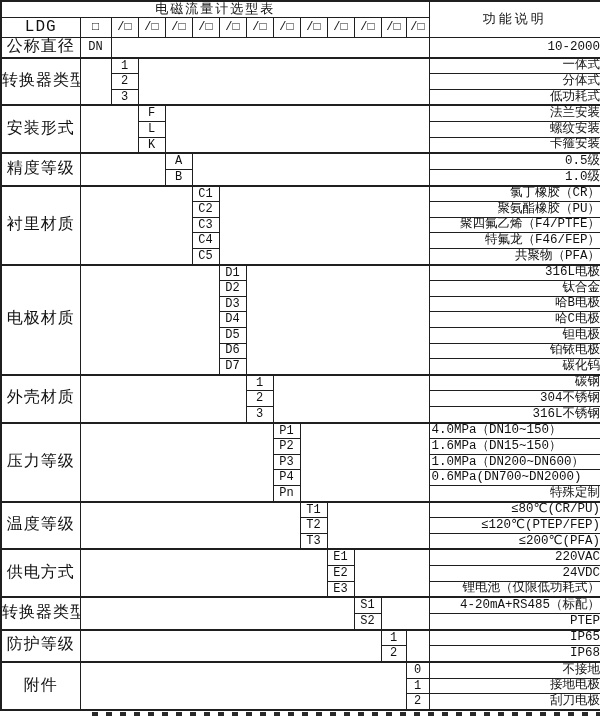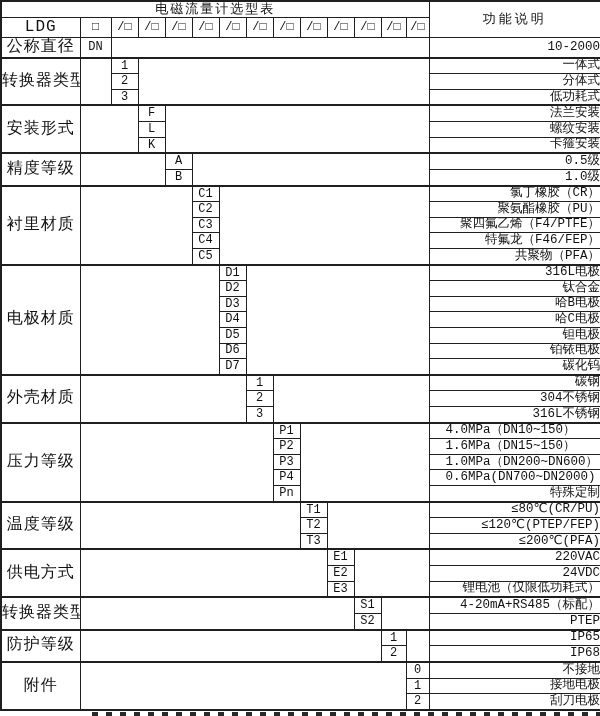--- a/index.html
+++ b/index.html
@@ -9,21 +9,21 @@
             border:2px solid #1f1f1f;}
   td{border:1px solid #1f1f1f;padding:0;margin:0;text-align:center;vertical-align:middle;
      font-size:12px;line-height:1.05;white-space:nowrap;overflow:hidden;}
   tr.gstart td{border-top-width:2px;}
   td.title{font-size:13px;letter-spacing:2px;margin-left:40px;}
   td.fhead{font-size:13px;letter-spacing:3px;}
   td.lbl{font-size:16px;letter-spacing:1px;}
   td.code{font-size:12px;}
   td.box{font-size:12px;}
   td.desc{font-size:12.5px;text-align:right;}
-  td.desc.left{text-align:left;padding-left:16px;letter-spacing:0;}
+  td.desc.left{text-align:left;padding-left:2px;letter-spacing:0;}
   td.spacer{background:#ffffff;}
   .tick-strip{position:absolute;left:84px;bottom:0;width:516px;height:4px;
       background:repeating-linear-gradient(to right,#ffffff 0 8px,#2a2a2a 8px 14px);}
 </style>
 </head>
 <body>
 
 <div class="page">
   <table class="sel">
     <colgroup>

